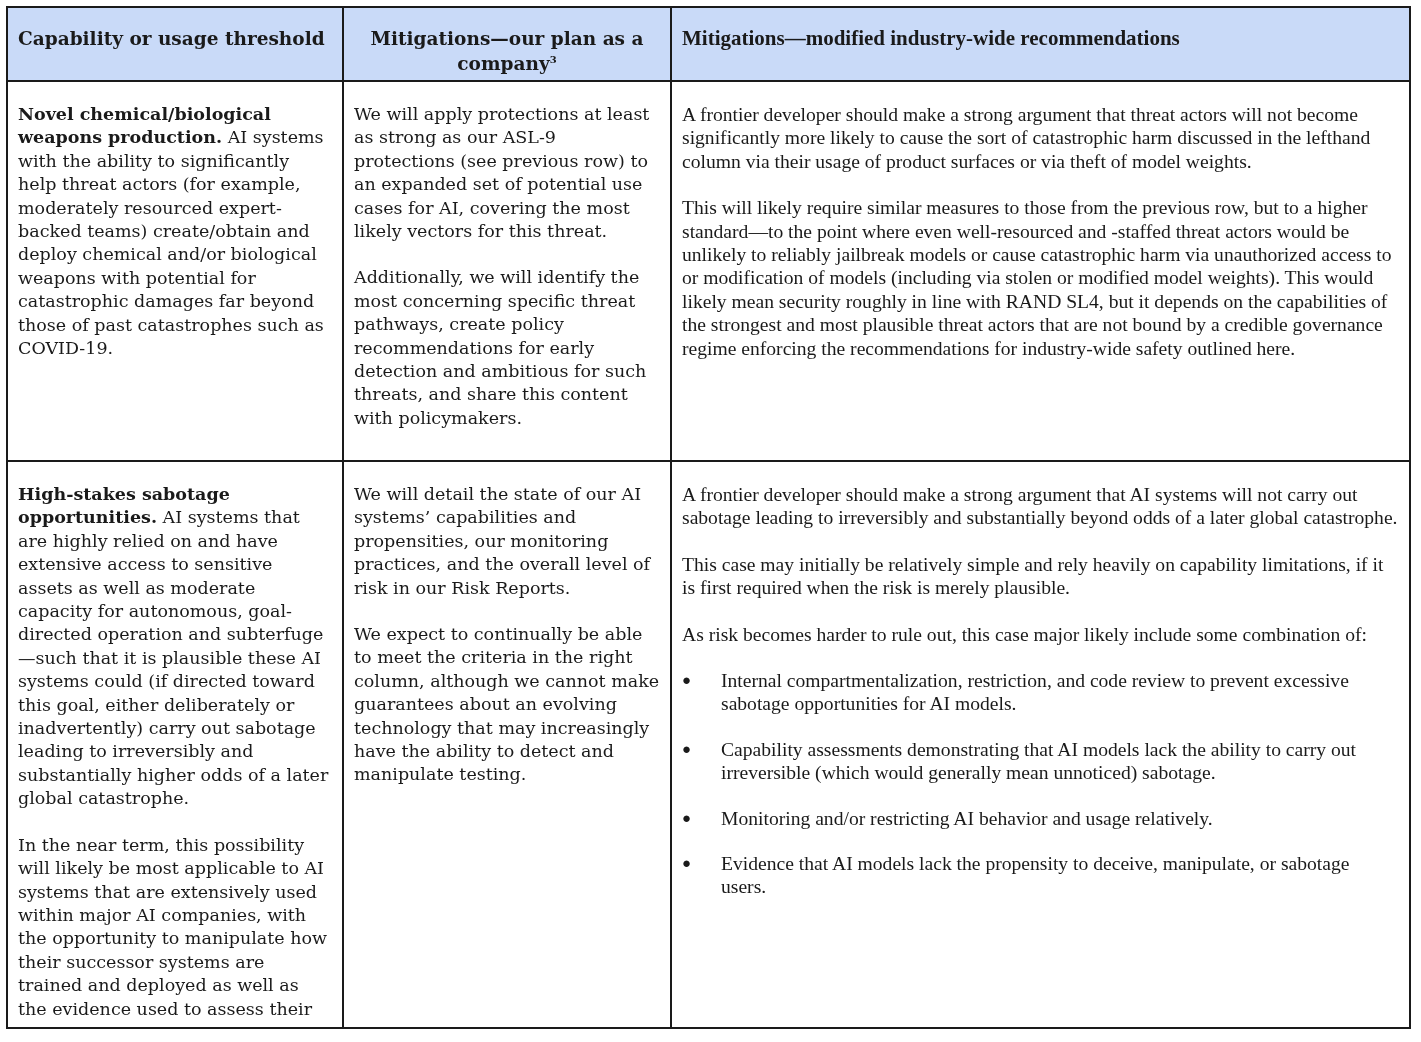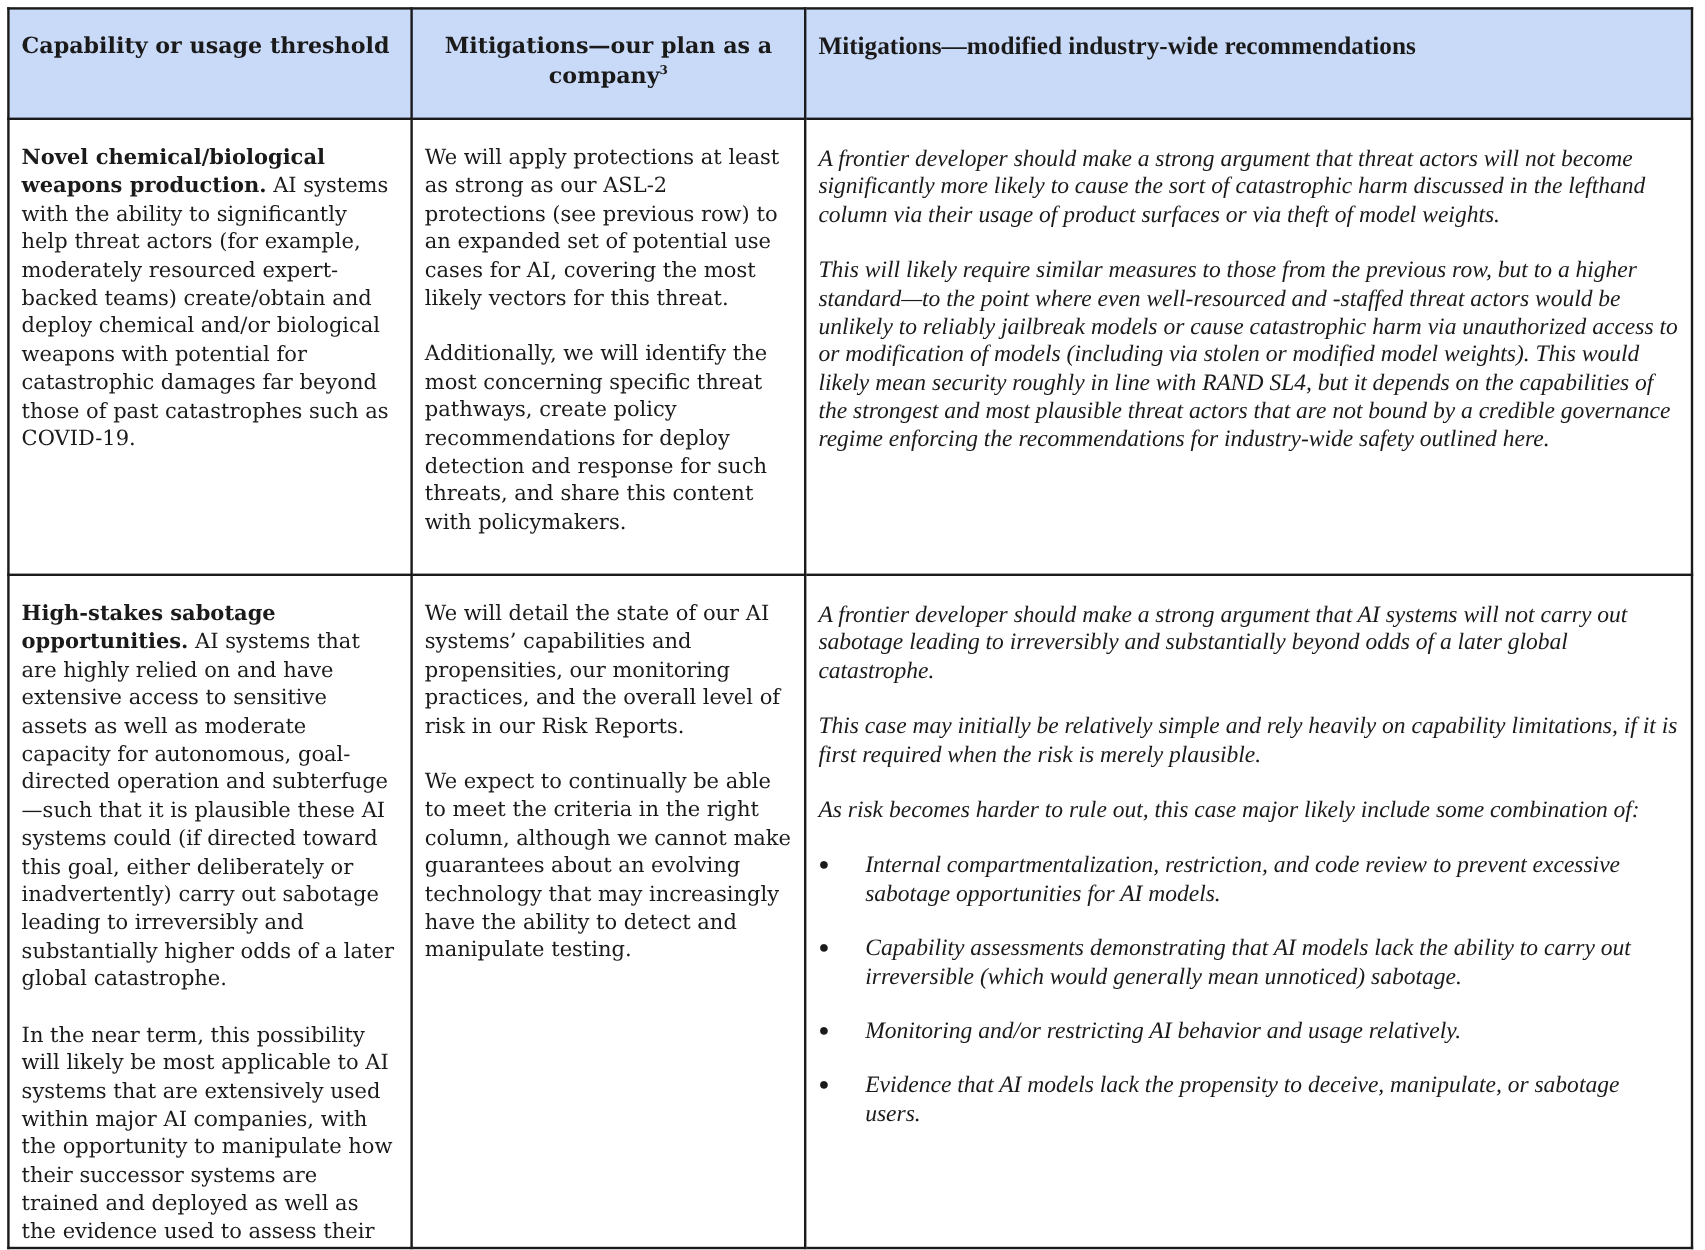--- a/index.html
+++ b/index.html
@@ -26,42 +26,42 @@
   }
   .doc-table th,
   .doc-table td {
     border: 2px solid #1a1a1a;
     vertical-align: top;
     text-align: left;
     padding: 0 10px;
   }
   .doc-table thead th {
     background: #c9daf8;
-    height: 92px;
+    height: 74px;
     padding-top: 18px;
     font-weight: bold;
     font-size: 18.5px;
     line-height: 25px;
     box-sizing: border-box;
   }
   .col1 { width: 336px; }
   .col2 { width: 328px; }
   .col3 { width: auto; }
   .doc-table tbody td {
     font-size: 17.5px;
     line-height: 23.4px;
     padding-top: 21px;
   }
   .row1 td { height: 380px; box-sizing: border-box; }
   .row2 td { box-sizing: border-box; }
   .col-condensed {
     font-family: "Liberation Serif", "DejaVu Serif", serif;
     font-size: 19.6px !important;
   }
-  .doc-table tbody td.col-condensed { font-size: 19.6px; line-height: 23.4px; font-style: italic; }
+  .doc-table tbody td.col-condensed { font-size: 19.6px; line-height: 23.4px; }
   p {
     margin: 0 0 23px 0;
   }
   p:last-child { margin-bottom: 0; }
   .lead { font-weight: bold; }
   sup { font-size: 10px; vertical-align: super; line-height: 0; }
   ul.bullets {
     list-style: none;
     margin: 0;
     padding: 0;
@@ -107,22 +107,22 @@
       </th>
     </tr>
   </thead>
   <tbody>
 
     <tr class="row1">
       <td>
         <p><span class="lead">Novel chemical/biological weapons production.</span><span> AI systems with the ability to significantly help threat actors (for example, moderately resourced expert-backed teams) create/obtain and deploy chemical and/or biological weapons with potential for catastrophic damages far beyond those of past catastrophes such as COVID-19.</span></p>
       </td>
       <td>
-        <p>We will apply protections at least as strong as our ASL-2 protections (see previous row) to an expanded set of potential use cases for AI, covering the most likely vectors for this threat.</p>
-        <p>Additionally, we will identify the most concerning specific threat pathways, create policy recommendations for deploy detection and response for such threats, and share this content with policymakers.</p>
+        <p>We will apply protections at least as strong as our ASL-9 protections (see previous row) to an expanded set of potential use cases for AI, covering the most likely vectors for this threat.</p>
+        <p>Additionally, we will identify the most concerning specific threat pathways, create policy recommendations for early detection and ambitious for such threats, and share this content with policymakers.</p>
       </td>
       <td class="col-condensed">
         <p>A frontier developer should make a strong argument that threat actors will not become significantly more likely to cause the sort of catastrophic harm discussed in the lefthand column via their usage of product surfaces or via theft of model weights.</p>
         <p>This will likely require similar measures to those from the previous row, but to a higher standard—to the point where even well-resourced and -staffed threat actors would be unlikely to reliably jailbreak models or cause catastrophic harm via unauthorized access to or modification of models (including via stolen or modified model weights). This would likely mean security roughly in line with RAND SL4, but it depends on the capabilities of the strongest and most plausible threat actors that are not bound by a credible governance regime enforcing the recommendations for industry-wide safety outlined here.</p>
       </td>
     </tr>
 
     <tr class="row2">
       <td>
         <p><span class="lead">High-stakes sabotage opportunities.</span><span> AI systems that are highly relied on and have extensive access to sensitive assets as well as moderate capacity for autonomous, goal-directed operation and subterfuge—such that it is plausible these AI systems could (if directed toward this goal, either deliberately or inadvertently) carry out sabotage leading to irreversibly and substantially higher odds of a later global catastrophe.</span></p>

